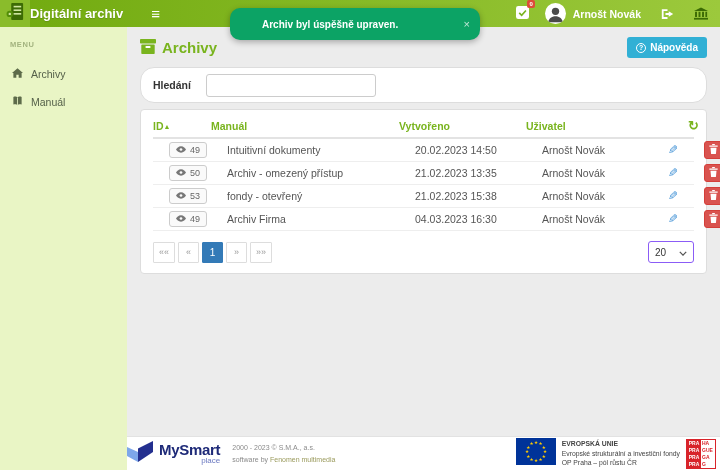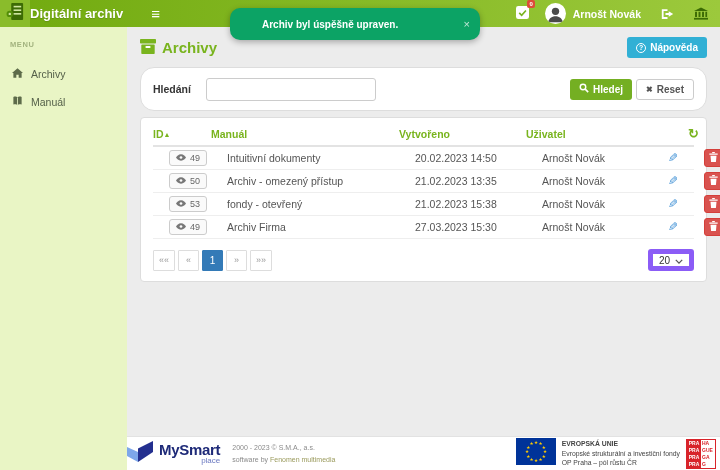--- a/index.html
+++ b/index.html
@@ -35,42 +35,42 @@
 
   .title-row { display:flex; align-items:center; margin:1px 0 9px; }
   .page-title { color:#79b41e; font-weight:bold; font-size:15px; display:flex; align-items:center; gap:6px; }
   .title-btns { margin-left:auto; display:flex; gap:4px; }
   .btn { font-size:10px; font-weight:bold; color:#fff; border:none; border-radius:3px; padding:0 9px; height:21px; display:inline-flex; align-items:center; gap:4px; cursor:pointer; font-family:Liberation Sans, sans-serif; }
   .btn-info { background:#31b0d5; }
   .btn-green { background:#74af22; }
   .icon-circle { width:10px; height:10px; border-radius:50%; border:1px solid #fff; font-size:7px; display:inline-flex; align-items:center; justify-content:center; font-weight:bold; line-height:1; }
 
   .card { background:#fff; border:1px solid #ddd; border-radius:4px; }
-  .search-card { height:44px; display:flex; align-items:center; padding:0 12px; margin-bottom:6px;border-radius:14px; }
+  .search-card { height:36px; display:flex; align-items:center; padding:0 12px; margin-bottom:6px;border-radius:14px; }
   .search-label { font-size:10.5px; font-weight:bold; color:#333; margin-right:15px; }
   .search-input { width:170px; height:23px; border:1px solid #ccc; border-radius:3px; padding:0 6px; font-size:10.5px; font-family:inherit; }
   .search-btns { margin-left:auto; display:flex; gap:4px; }
   .btn-reset { background:#fff; border:1px solid #ccc; color:#555; }
 
   .table-card { padding:2px 12px 10px; }
   table { width:100%; border-collapse:collapse; font-size:10.5px; color:#555; table-layout:fixed; }
   th { text-align:left; color:#79b41e; font-size:10.5px; padding:7px 0 5px; border-bottom:2px solid #e3e3e3; cursor:pointer; }
   td { padding:2px 16px; border-bottom:1px solid #eee; height:19px; vertical-align:middle; }
   .sort-arrow { font-size:7px; vertical-align:1px; }
   .refresh-cell { text-align:right; }
   .refresh-icon { color:#79b41e; font-size:13px; line-height:1; cursor:pointer; font-weight:bold; }
   .id-badge { display:inline-flex; align-items:center; gap:4px; border:1px solid #ccc; background:#fafafa; border-radius:3px; padding:2px 6px; font-size:9px; color:#666; cursor:pointer; }
   .edit-cell { text-align:center; }
   .pencil { color:#3d8fd4; font-size:12px; cursor:pointer; display:inline-block; transform:scaleX(-1); }
   .trash-btn { width:19px; height:18px; background:#d9534f; border:1px solid #d43f3a; border-radius:3px; display:inline-flex; align-items:center; justify-content:center; cursor:pointer; }
 
   .pager-row { display:flex; align-items:center; margin-top:10px; }
   .page-btn { min-width:21px; height:21px; border:1px solid #ddd; background:#fff; color:#9a9a9a; font-size:9px; display:inline-flex; align-items:center; justify-content:center; padding:0 5px; margin-right:3px; cursor:pointer; border-radius:1px; }
   .page-btn.active { background:#337ab7; border-color:#337ab7; color:#fff; font-size:10px; }
-  .size-select { margin-left:auto; width:46px; height:22px; border:5px solid #8b5cf6; border-radius:3px; background:#fff; display:flex; align-items:center; justify-content:space-between; padding:0 6px; font-size:10px; color:#333; cursor:pointer; }
+  .size-select { margin-left:auto; width:46px; height:22px; border:1px solid #8b5cf6; border-radius:3px; background:#fff; display:flex; align-items:center; justify-content:space-between; padding:0 6px; font-size:10px; color:#333; cursor:pointer; }
 
   
   .footer { height:34px; background:#fff; border-top:1px solid #e2e2e2; display:flex; align-items:center; padding:0 4px 0 0; margin-top:auto; }
   .brand { display:flex; align-items:center; gap:6px; cursor:pointer; }
   .brand-text { line-height:1; }
   .brand-title { font-size:15px; font-weight:bold; color:#1e2a78; letter-spacing:-.3px; }
   .brand-sub { font-size:8px; color:#6b79c0; text-align:right; margin-top:0px; }
   .copyright { font-size:7px; color:#8a8a8a; line-height:1.6; margin-left:12px; }
   .vendor-link { color:#9a9a5c; cursor:pointer; }
   .footer-spacer { flex:1; }
@@ -181,35 +181,20 @@
           <button class="btn btn-info">
             <span class="icon-circle">?</span>
             <span>Nápověda</span>
           </button>
         </span>
       </div>
 
       <div class="card search-card">
         <span class="search-label">Hledání</span>
         <input class="search-input" type="text" value="" style="">
-        <span class="search-btns">
-          <button class="btn btn-green">
-            <span>
-              <svg width="10" height="10" viewBox="0 0 12 12">
-                  <circle cx="4.8" cy="4.8" r="3.3" fill="none" stroke="#fff" stroke-width="1.7"></circle>
-                  <path d="M7.4 7.4L11 11" stroke="#fff" stroke-width="1.9"></path>
-                </svg>
-            </span>
-            <span>Hledej</span>
-          </button>
-          <button class="btn btn-reset">
-            <span style="font-size:8px;">✖</span>
-            <span>Reset</span>
-          </button>
-        </span>
       </div>
 
       <div class="card table-card">
         <table>
           <colgroup>
               <col style="width:58px">
               <col style="width:188px">
               <col style="width:127px">
               <col style="width:126px">
               <col style="width:36px">
@@ -324,21 +309,21 @@
                     <span>
                       <svg width="10" height="7" viewBox="0 0 14 9">
                         <path d="M7 0C3.5 0 1 3 0 4.5 1 6 3.5 9 7 9s6-3 7-4.5C13 3 10.5 0 7 0z" fill="#777"></path>
                         <circle cx="7" cy="4.5" r="1.9" fill="#fafafa"></circle>
                       </svg>
                     </span>
                     <span>49</span>
                   </span>
                 </td>
                 <td>Archiv Firma</td>
-                <td>27.03.2023 15:30</td>
+                <td>04.03.2023 16:30</td>
                 <td>Arnošt Novák</td>
                 <td class="edit-cell"><span class="pencil">✎</span></td>
                 <td class="edit-cell">
                   <span class="trash-btn">
                     <span>
                       <svg width="9" height="10" viewBox="0 0 10 12">
                         <rect y="1.8" width="10" height="1.5" fill="#fff"></rect>
                         <rect x="3.4" width="3.2" height="1.4" fill="#fff"></rect>
                         <path d="M1.4 4.4h7.2L7.9 12H2.1z" fill="#fff"></path>
                       </svg>

